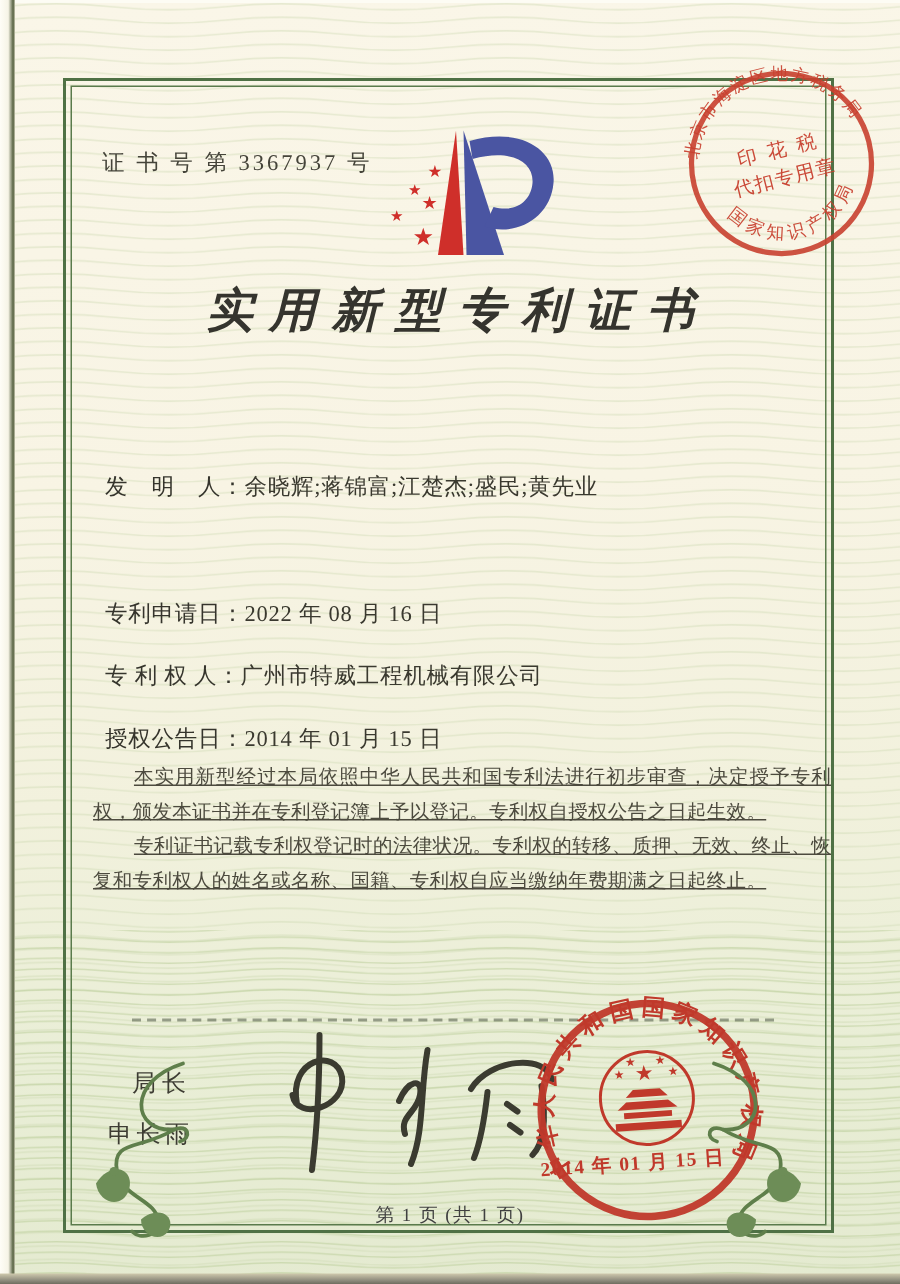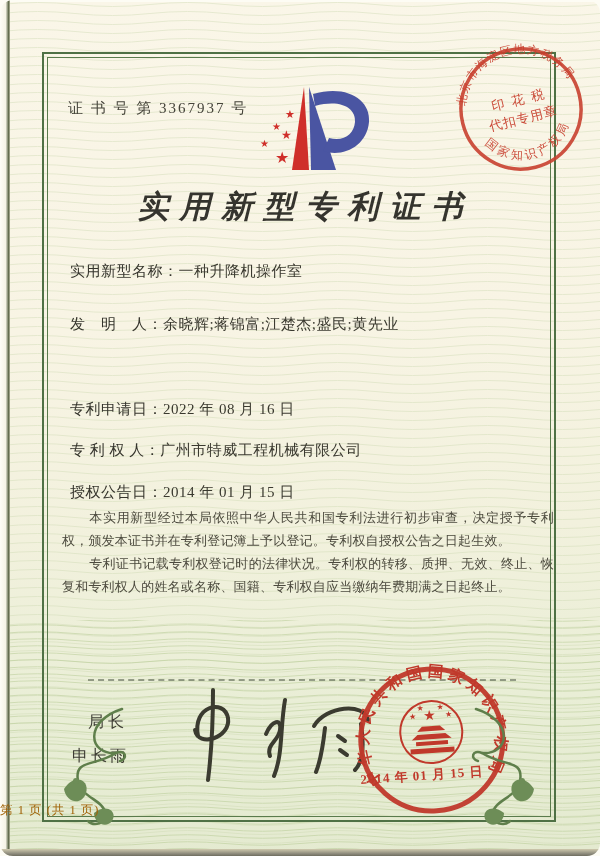--- a/index.html
+++ b/index.html
@@ -1,18 +1,18 @@
 <!DOCTYPE html>
 <html><head>
 <meta charset="utf-8">
 <style>
   * { margin:0; padding:0; box-sizing:border-box; }
   html,body { width:600px; height:856px; }
   body { font-family:"Liberation Serif","DejaVu Serif",serif; overflow:hidden; background:#fdfcf4; }
-  .page { position:relative; width:600px; height:856px; overflow:hidden;border-radius:13px; }
+  .page { position:relative; width:600px; height:856px; overflow:hidden; }
 
   
   .paper { position:absolute; left:10px; top:2px; right:0; bottom:6px;
     background:linear-gradient(178deg,#faf6e8 0%,#f8f4e4 38%,#f2f1dd 62%,#e9eed6 82%,#e4ead0 100%); }
   .scan-edge-left { position:absolute; left:0; top:0; width:10px; height:100%;
     background:linear-gradient(90deg,#fefdf6 0%,#f6f4e6 55%,#55603f 88%,#c9c9b2 100%); }
   .scan-edge-bottom { position:absolute; left:0; bottom:0; width:100%; height:7px;
     background:linear-gradient(180deg,#cfc9ad 0%,#8a887a 70%,#6f6d5f 100%); }
 
   svg.waves { position:absolute; left:0; top:0; pointer-events:none; }
@@ -29,28 +29,28 @@
 
   .title { left:0; top:186px; width:100%; text-align:center; font-size:31px; font-weight:bold;
     letter-spacing:11px; color:#35342e; text-indent:11px;font-style:italic; }
 
   .field-row { left:70px; width:470px; font-size:15px; color:#35342c; letter-spacing:0.5px; white-space:nowrap; }
   .field-row .lbl { color:#35342c; }
   .field-row .val { color:#3a392f; }
 
   .body-text { left:62px; top:506px; width:492px; color:#4c4a3e; font-size:13px;
     line-height:23px; text-align:justify; letter-spacing:0.2px; }
-  .body-text p { text-indent:2.1em; margin:0; }
+  .body-text p { text-indent:2.1em; margin:0;text-decoration:underline; }
 
   .micro-line { left:88px; top:679px; width:428px; border-top:2px dashed rgba(45,55,38,.45); }
 
   .sig-role { left:88px; top:712px; font-size:16px; letter-spacing:4px; color:#3d3c33;font-family:Liberation Mono, monospace; }
   .sig-name { left:72px; top:746px; font-size:16px; letter-spacing:3px; color:#3d3c33;text-align:right; }
 
-  .footer { left:0; top:802px; width:100%; font-size:12.5px; color:#a16207; letter-spacing:1px; }
+  .footer { left:0; top:802px; width:100%; text-align:center; font-size:12.5px; color:#404040; letter-spacing:1px; }
 
   .logo { left:243px; top:84px; }
   .tax-seal { left:450px; top:38px; transform:rotate(-14deg); }
   .office-seal { left:350px; top:660px; transform:rotate(-4deg); }
   .signature { left:168px; top:684px; }
   .ornament-bl { left:34px; bottom:28px; }
   .ornament-br { right:36px; bottom:28px; transform:scaleX(-1); }
 </style>
 </head>
 <body>
@@ -103,23 +103,20 @@
     </text>
     <text font-size="12" fill="#c8402f" letter-spacing="3" opacity="0.92">
       <textPath href="#taxBot" startOffset="50%" text-anchor="middle">国家知识产权局</textPath>
     </text>
     <text x="71" y="66" text-anchor="middle" font-size="13" fill="#c8402f" letter-spacing="2" opacity="0.95">印 花 税</text>
     <text x="71" y="85" text-anchor="middle" font-size="13" fill="#c8402f" letter-spacing="1" opacity="0.95">代扣专用章</text>
   </svg>
 
   <div class="abs title">实用新型专利证书</div>
 
-  <div class="abs field-row" style="top:262px">
-    <span class="lbl">实用新型名称：</span><span class="val">一种升降机操作室</span>
-  </div>
   <div class="abs field-row" style="top:315px">
     <span class="lbl">发　明　人：</span><span class="val">余晓辉;蒋锦富;江楚杰;盛民;黄先业</span>
   </div>
   <div class="abs field-row" style="top:400px">
     <span class="lbl">专利申请日：</span><span class="val">2022 年 08 月 16 日</span>
   </div>
   <div class="abs field-row" style="top:441px">
     <span class="lbl">专 利 权 人：</span><span class="val">广州市特威工程机械有限公司</span>
   </div>
   <div class="abs field-row" style="top:483px">

